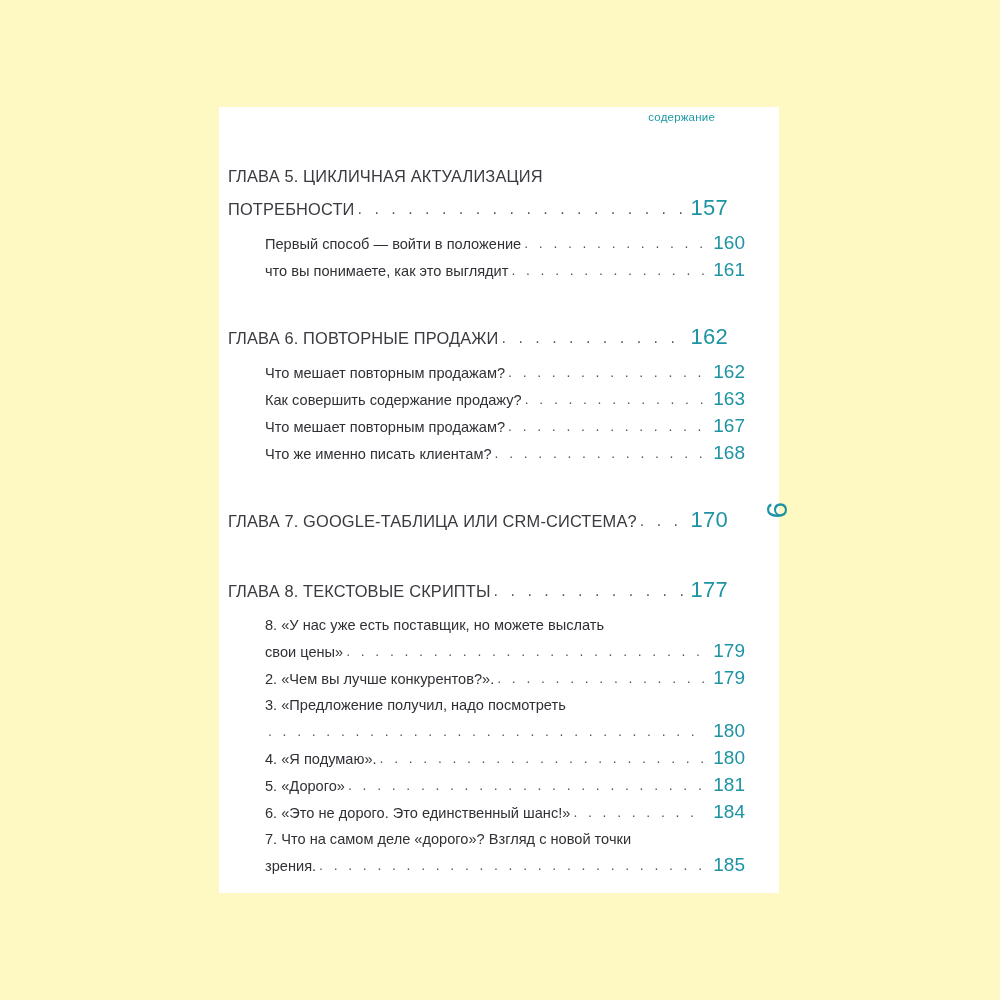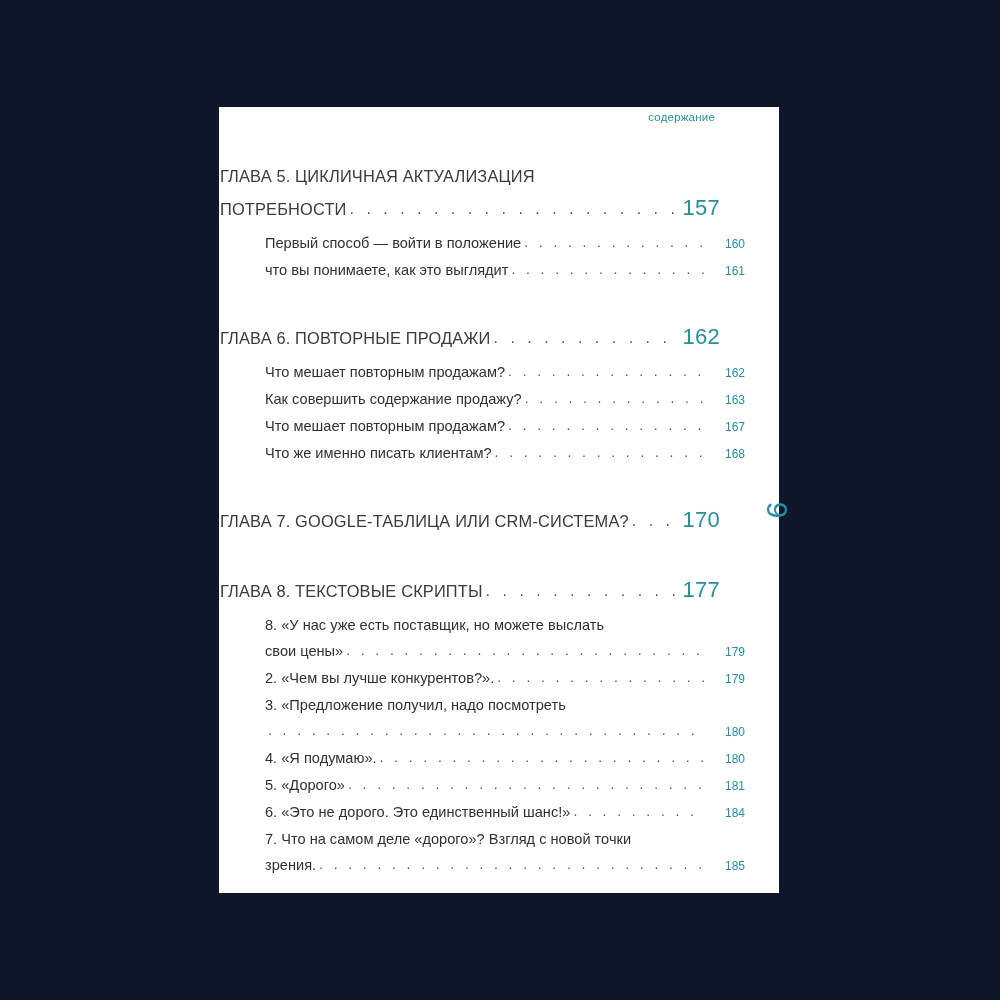--- a/index.html
+++ b/index.html
@@ -11,21 +11,21 @@
   }
   body {
     background: #4a7050;
     font-family: "Liberation Sans", sans-serif;
   }
 
   #canvas {
     position: relative;
     width: 1000px;
     height: 1000px;
-    background: #0f172a;
+    background: #fef9c3;
   }
 
   
   #page {
     position: absolute;
     left: 219px;
     top: 107px;
     width: 560px;
     height: 786px;
     background: #ffffff;
@@ -94,20 +94,21 @@
   
   .chapter {
     margin-top: 20px;
   }
   .chapter .line {
     font-size: 16.4px;
     line-height: 31px;
     color: #3a3a40;
     letter-spacing: 0.15px;
     font-weight: 400;
+    padding-left: 8px;
   }
   .chapter .pg {
     font-size: 22px;
     color: #1d93a3;
     letter-spacing: 0.3px;
   }
   .chapter .leader { font-size: 16px; letter-spacing: 4px; }
 
   
   .sub {
@@ -116,21 +117,21 @@
     width: 480px;
     margin-left: 25px;
   }
   .sub .line {
     font-size: 14.6px;
     line-height: 26px;
     width: 480px;
     color: #303036;
   }
   .sub .pg {
-    font-size: 12px;
+    font-size: 19px;
     color: #1d93a3;
     min-width: 38px;
   }
   .sub .leader { font-size: 14px; letter-spacing: 3.4px; }
 
   
   .gap-lg { height: 17px; }
   .gap-sm { height: 5px; }
 
   

